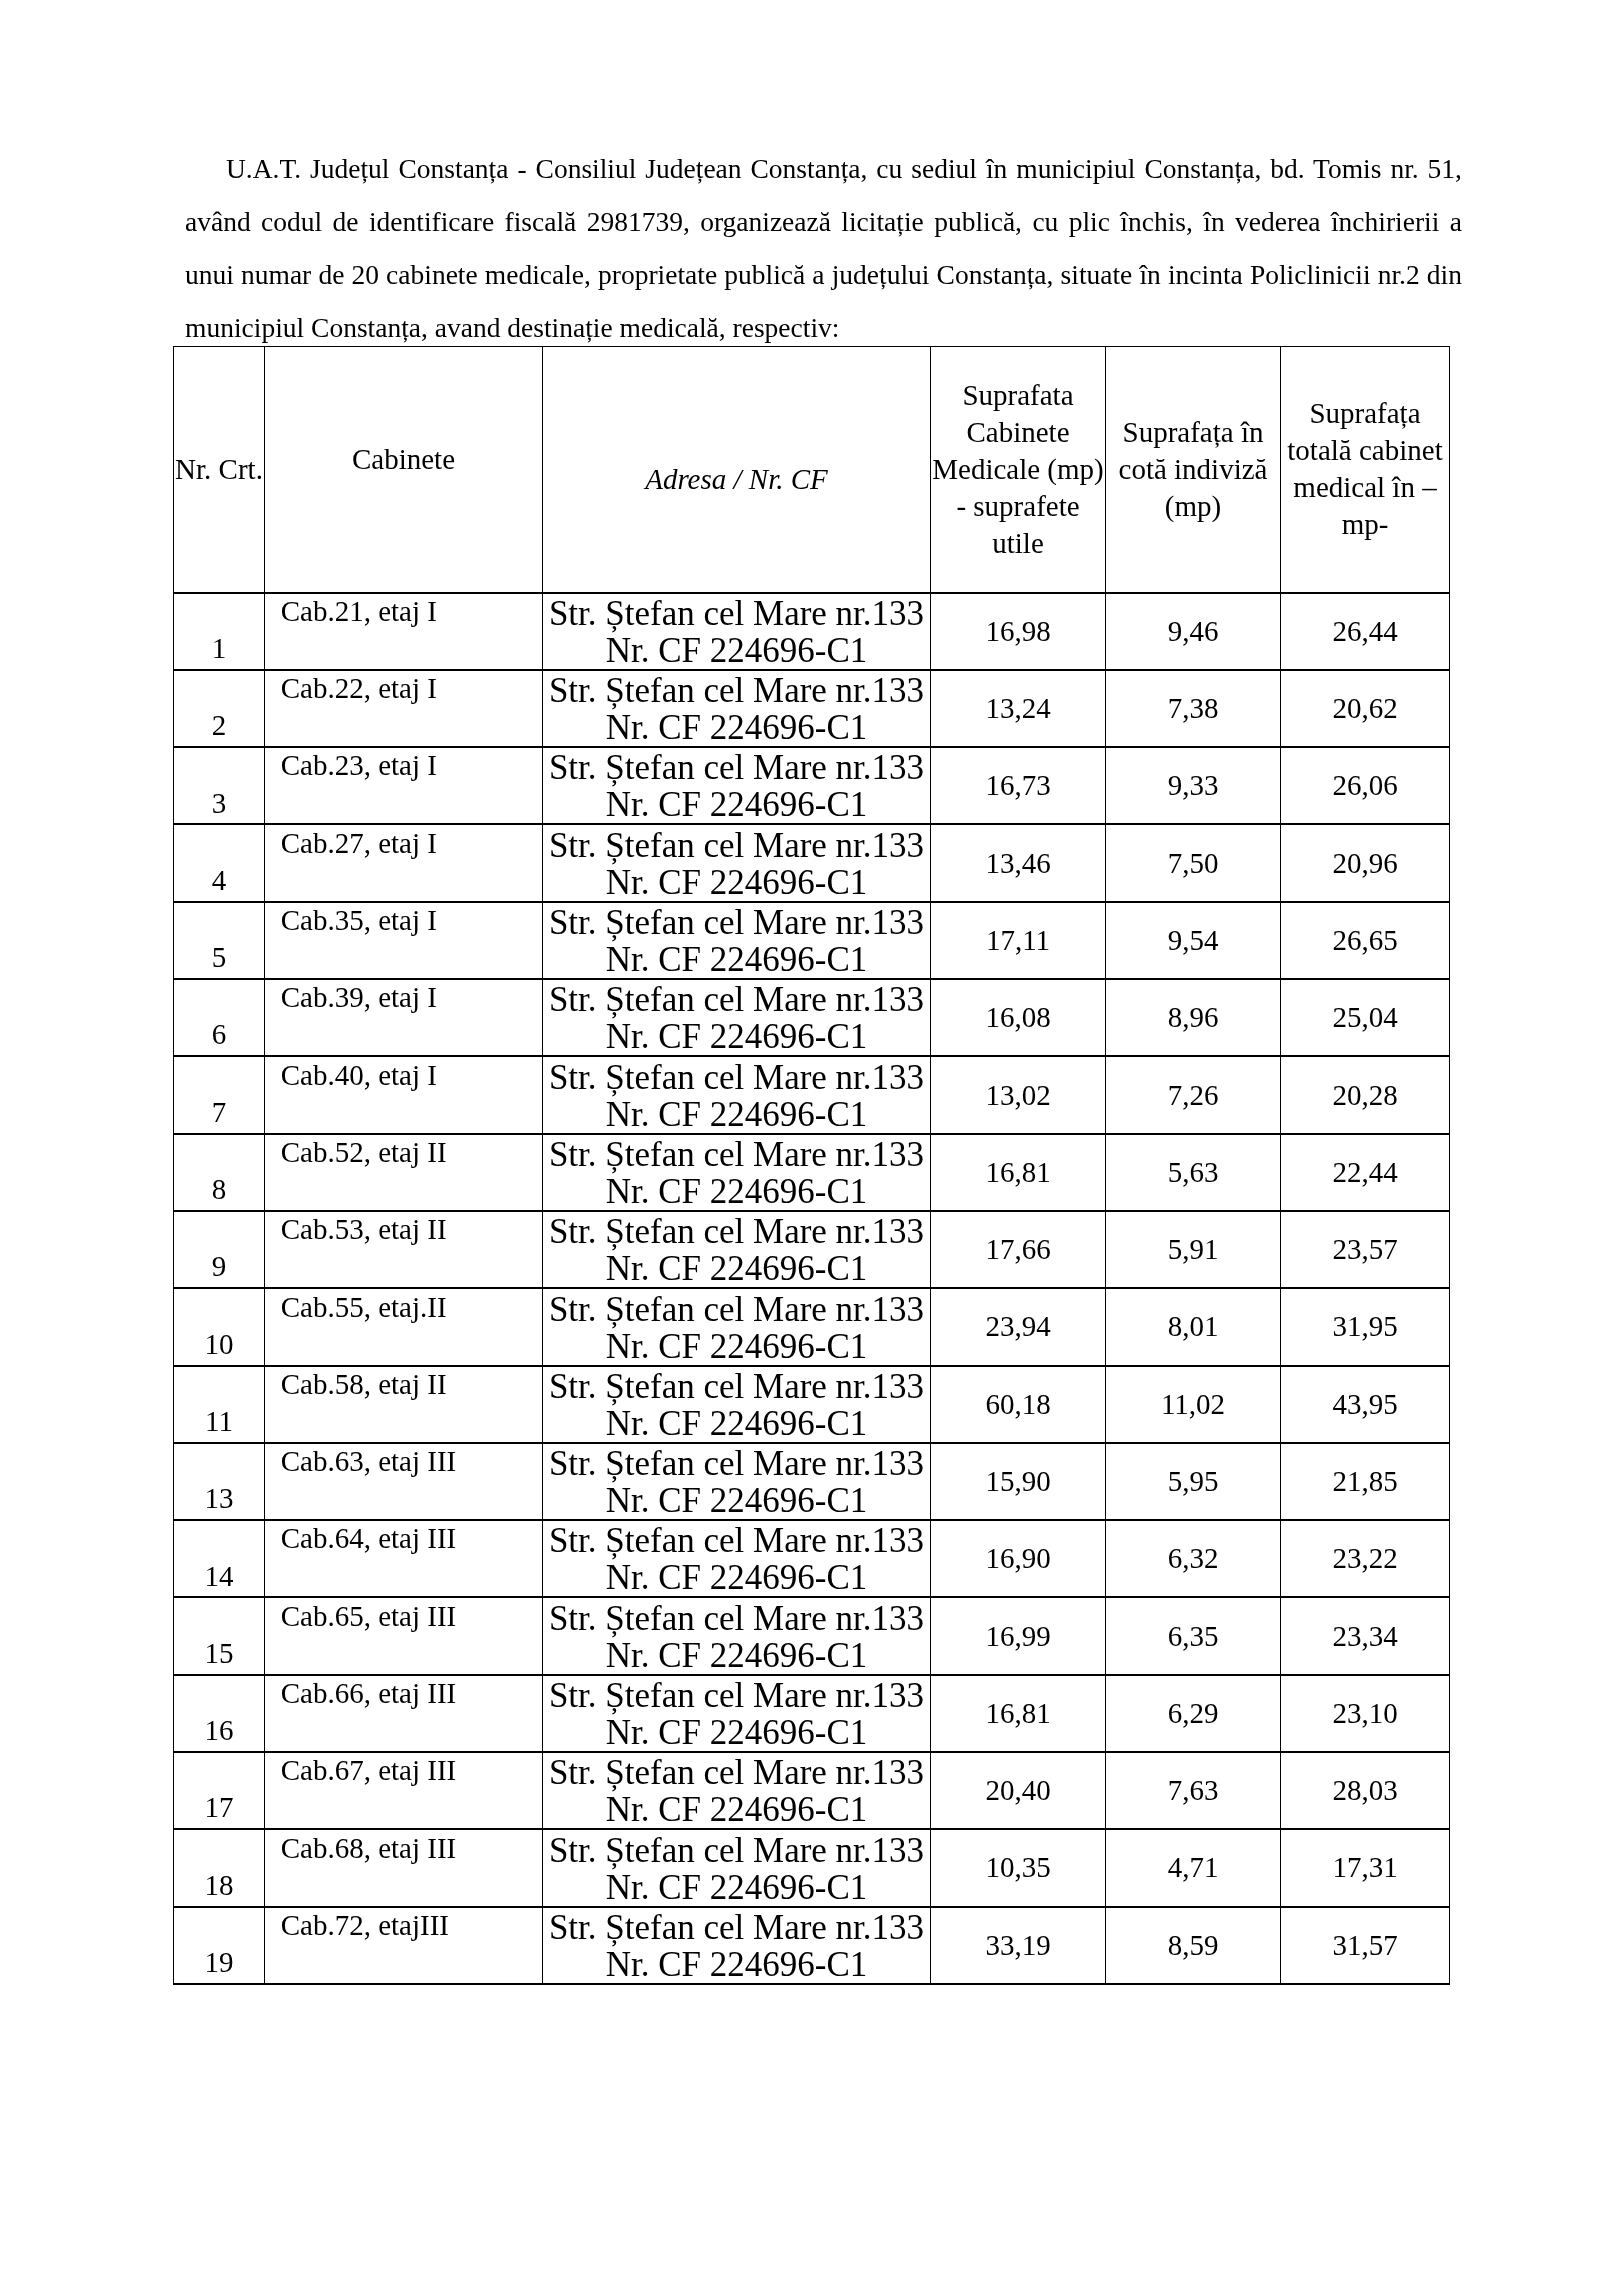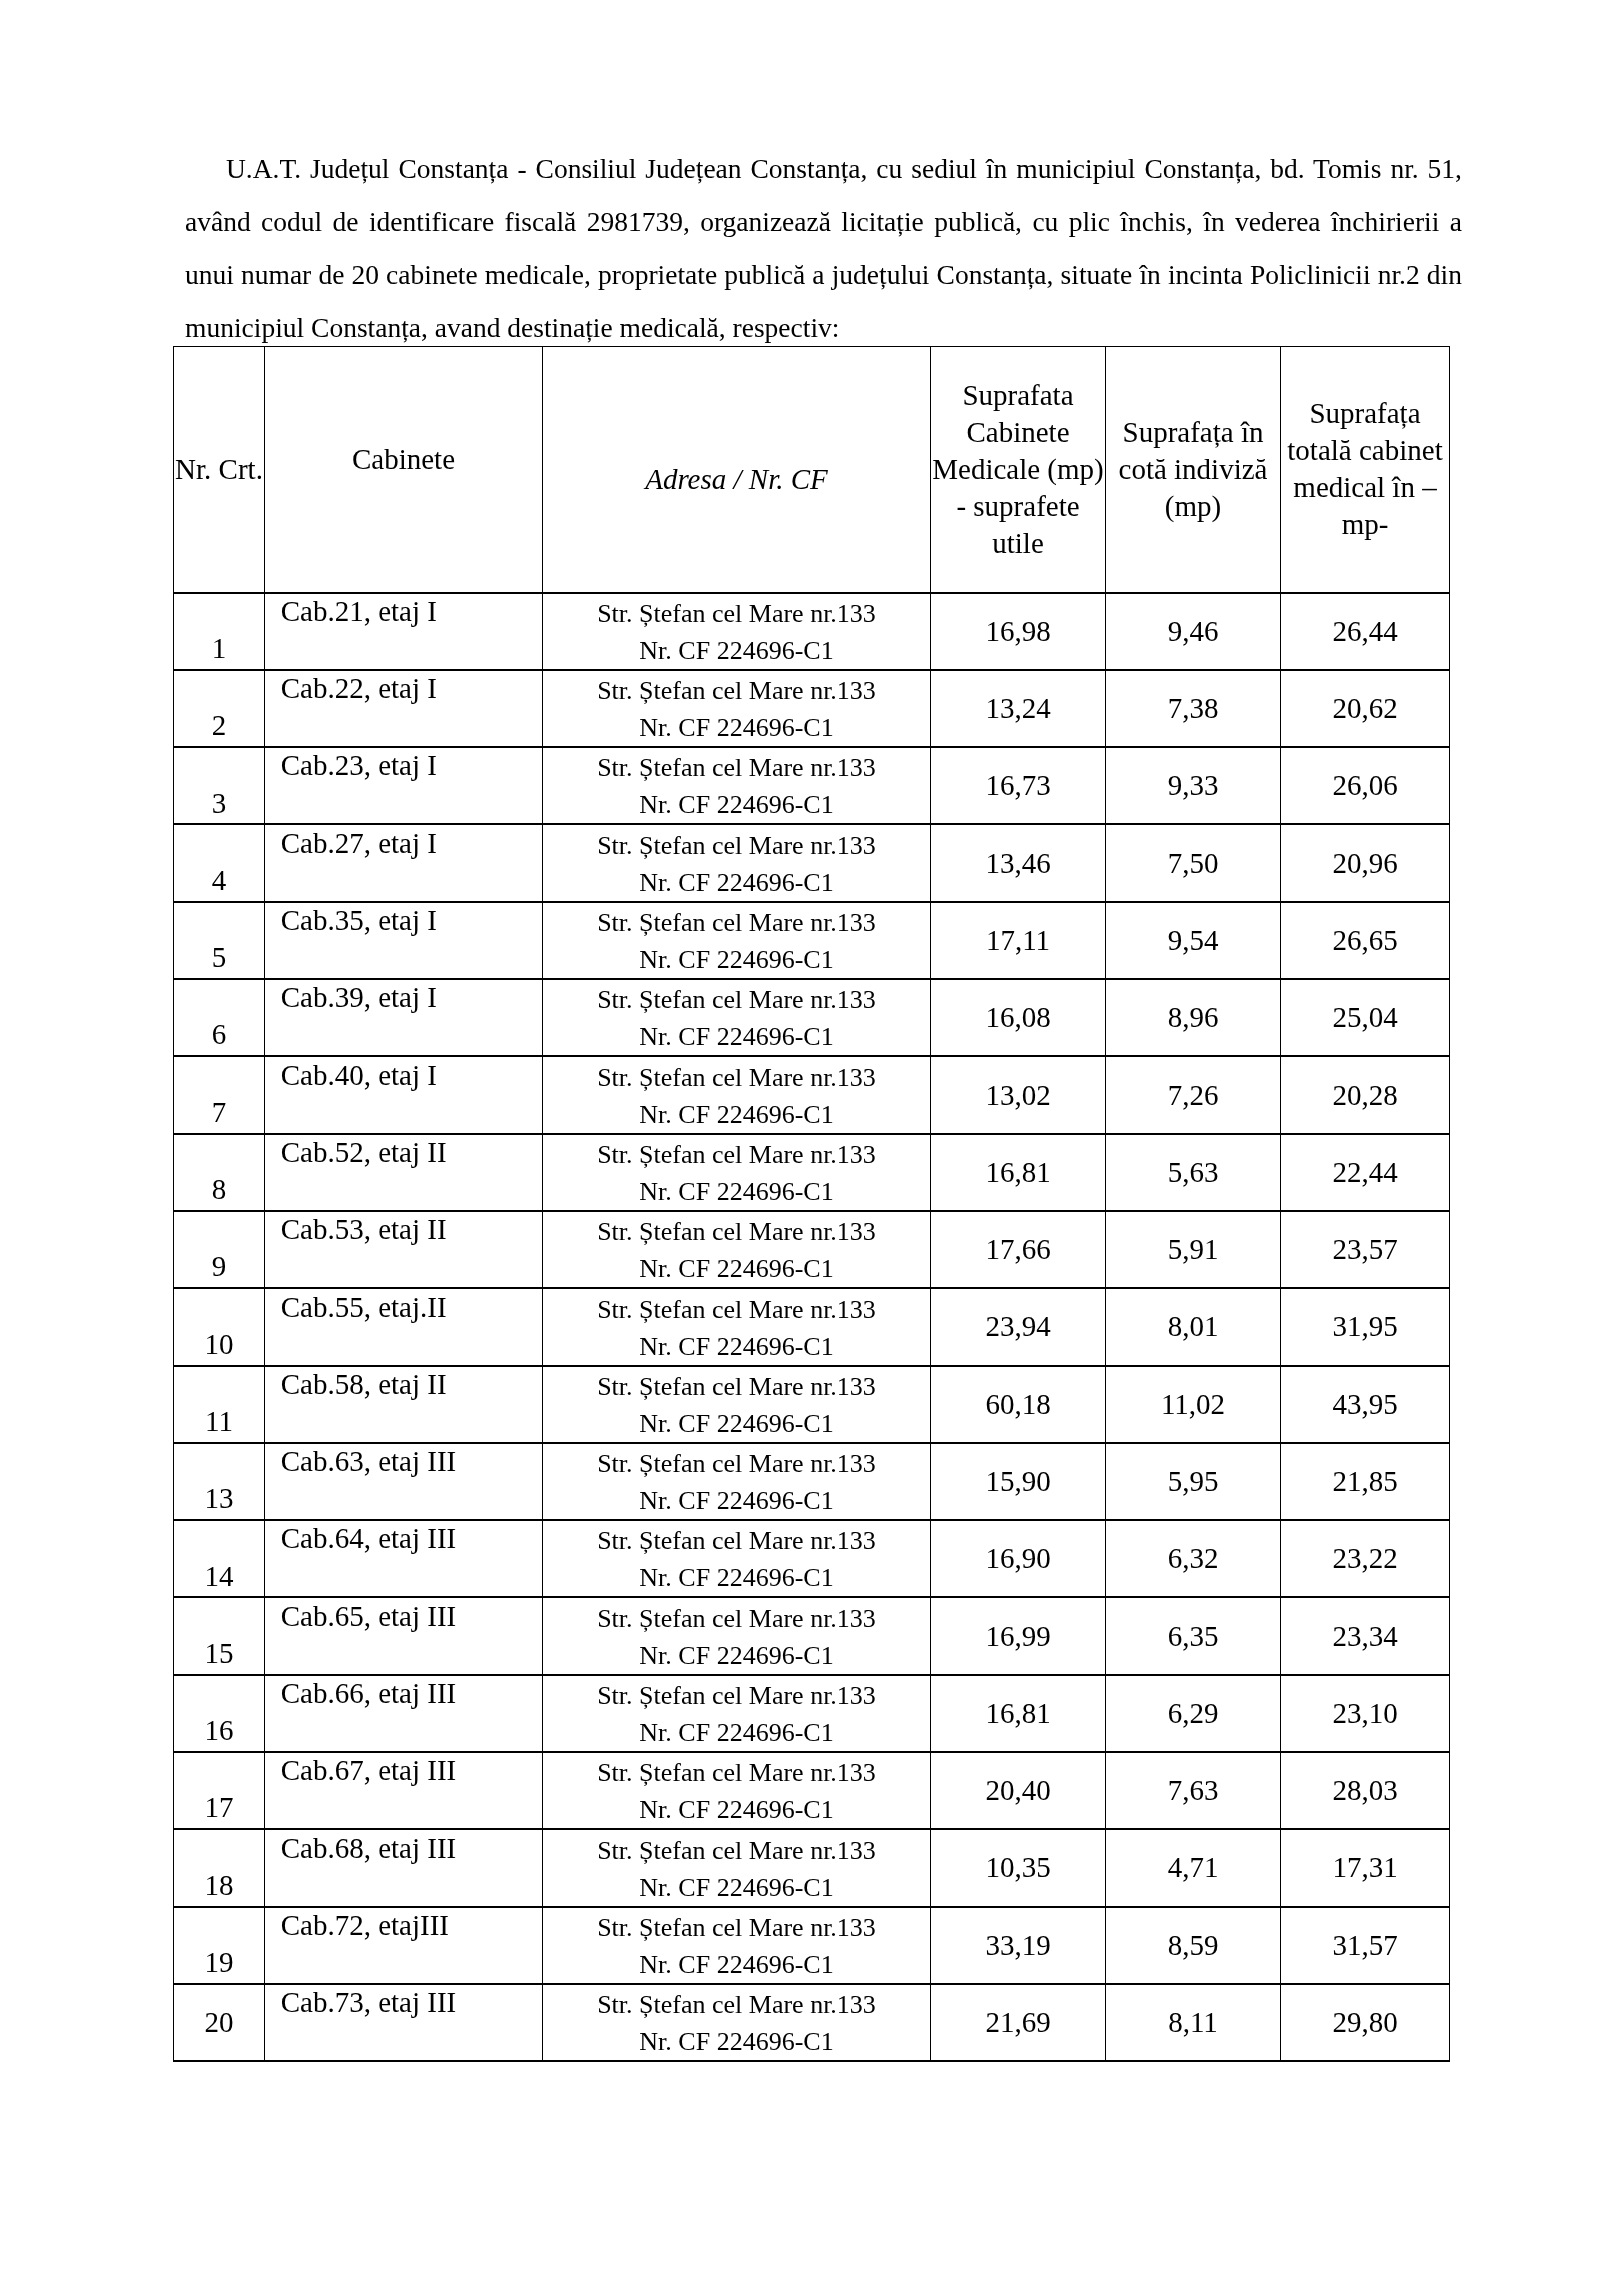--- a/index.html
+++ b/index.html
@@ -10,21 +10,21 @@
   table.cab { position: absolute; left: 173px; top: 346px; border-collapse: collapse;
               table-layout: fixed; width: 1277px; }
   table.cab td, table.cab th { border: 1.3px solid #000; font-weight: normal; padding: 0; }
   table.cab thead th { height: 225px; font-size: 29px; line-height: 37px; text-align: center; vertical-align: middle; }
   table.cab tr.hdr th { border-bottom: 2.6px solid #000; }
   table.cab tbody tr { height: 77px; }
   table.cab tbody tr td { border-bottom: 2px solid #000; }
   .c-nr { font-size: 29px; text-align: center; vertical-align: bottom; padding-bottom: 3.9px !important; line-height: 33px; }
   .c-nr.mid { vertical-align: middle; padding-bottom: 0 !important; }
   .c-den { font-size: 29px; vertical-align: top; padding-left: 15.7px !important; padding-top: 1.3px !important; line-height: 33px; }
-  .c-adr { font-size: 26px; text-align: center; vertical-align: top; line-height: 37px; padding-top: 1.3px !important; }
+  .c-adr { font-size: 35px; text-align: center; vertical-align: top; line-height: 37px; padding-top: 1.3px !important; }
   .c-num { font-size: 29px; text-align: center; vertical-align: middle; }
   .adr-line { display: block; }
   .hdr-den { vertical-align: middle; padding-bottom: 19.6px !important; }
   .hdr-adr { padding-top: 19.6px !important; font-style: italic; }
 </style>
 </head>
 <body>
 
 <p class="intro">U.A.T. Județul Constanța - Consiliul Județean Constanța, cu sediul în municipiul Constanța, bd. Tomis nr. 51, având codul de identificare fiscală 2981739, organizează licitație publică, cu plic închis, în vederea închirierii a unui numar de 20 cabinete medicale, proprietate publică a județului Constanța, situate în incinta Policlinicii nr.2 din municipiul Constanța, avand destinație medicală, respectiv:</p>
 
@@ -239,26 +239,15 @@
         <td class="c-nr">19</td>
         <td class="c-den">Cab.72, etajIII</td>
         <td class="c-adr">
           <span class="adr-line">Str. Ștefan cel Mare nr.133</span>
           <span class="adr-line">Nr. CF 224696-C1</span>
         </td>
         <td class="c-num">33,19</td>
         <td class="c-num">8,59</td>
         <td class="c-num">31,57</td>
       </tr>
-      <tr>
-        <td class="c-nr mid">20</td>
-        <td class="c-den">Cab.73, etaj III</td>
-        <td class="c-adr">
-          <span class="adr-line">Str. Ștefan cel Mare nr.133</span>
-          <span class="adr-line">Nr. CF 224696-C1</span>
-        </td>
-        <td class="c-num">21,69</td>
-        <td class="c-num">8,11</td>
-        <td class="c-num">29,80</td>
-      </tr>
     </tbody>
 </table>
 
 
 </body></html>

